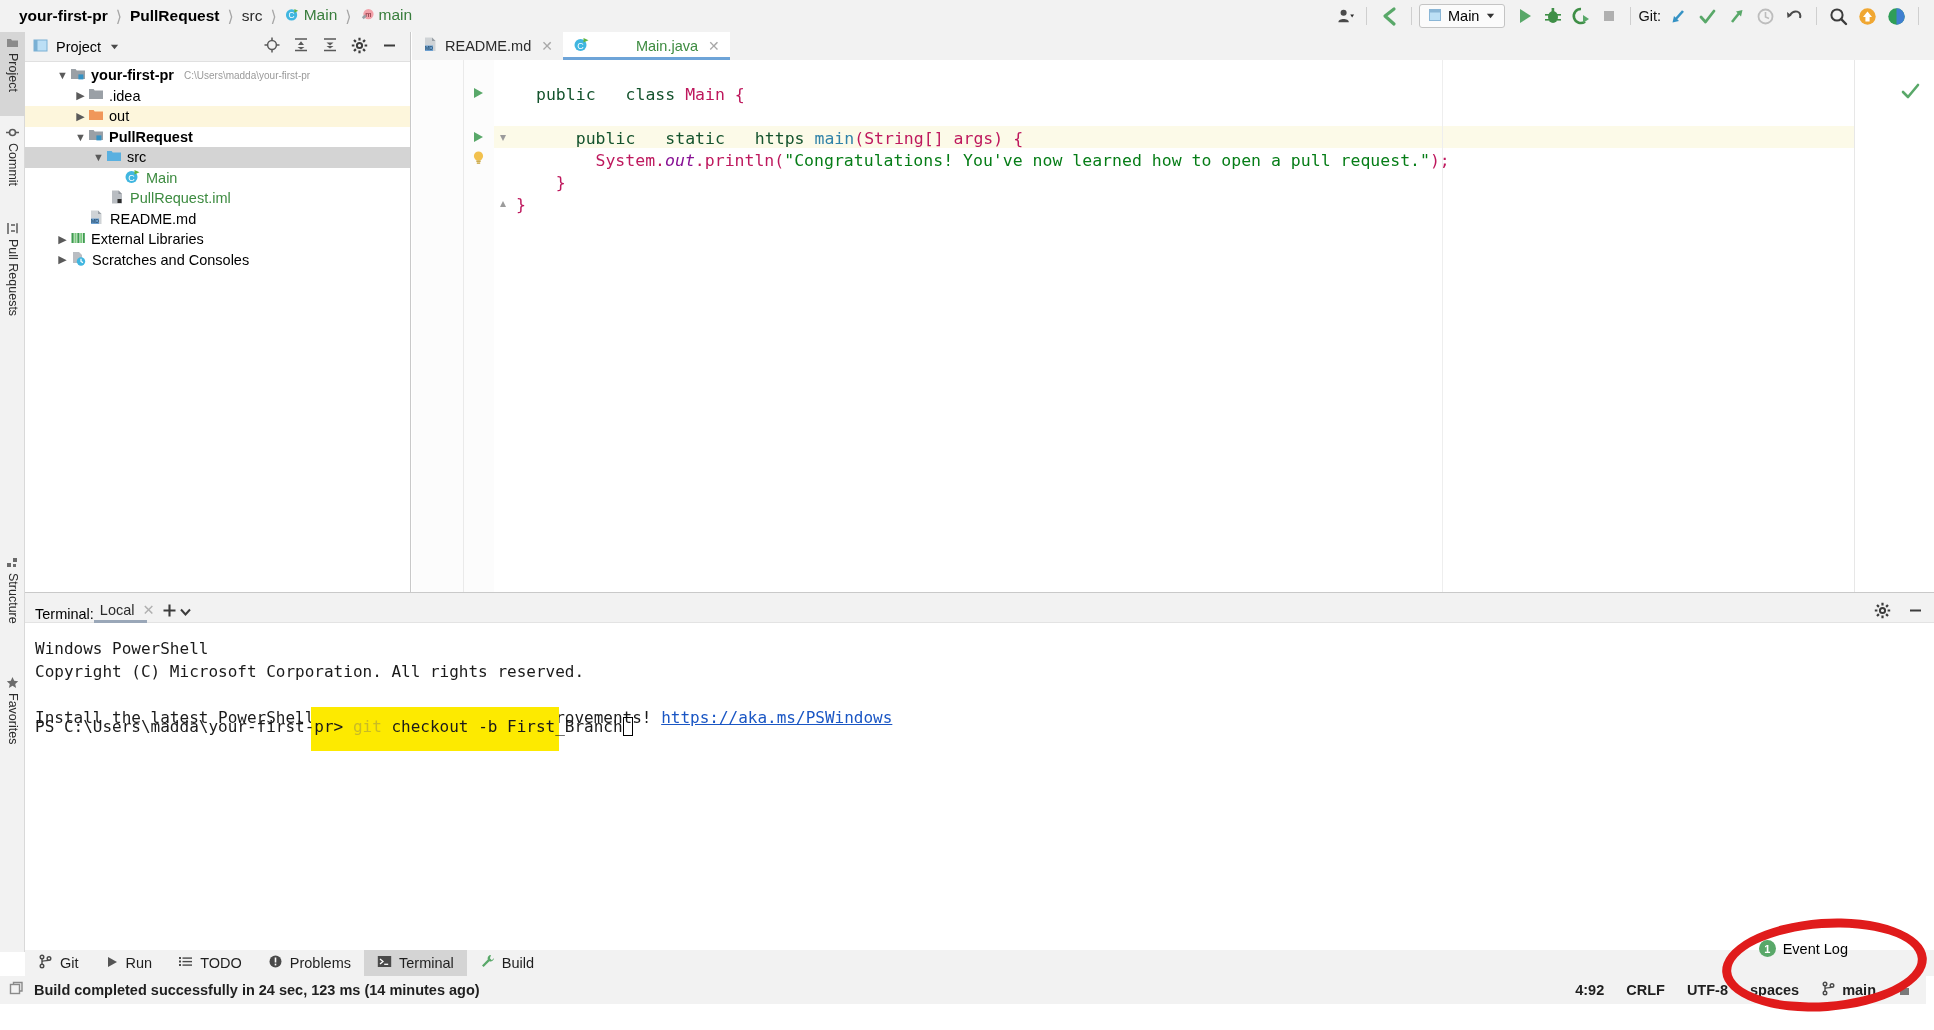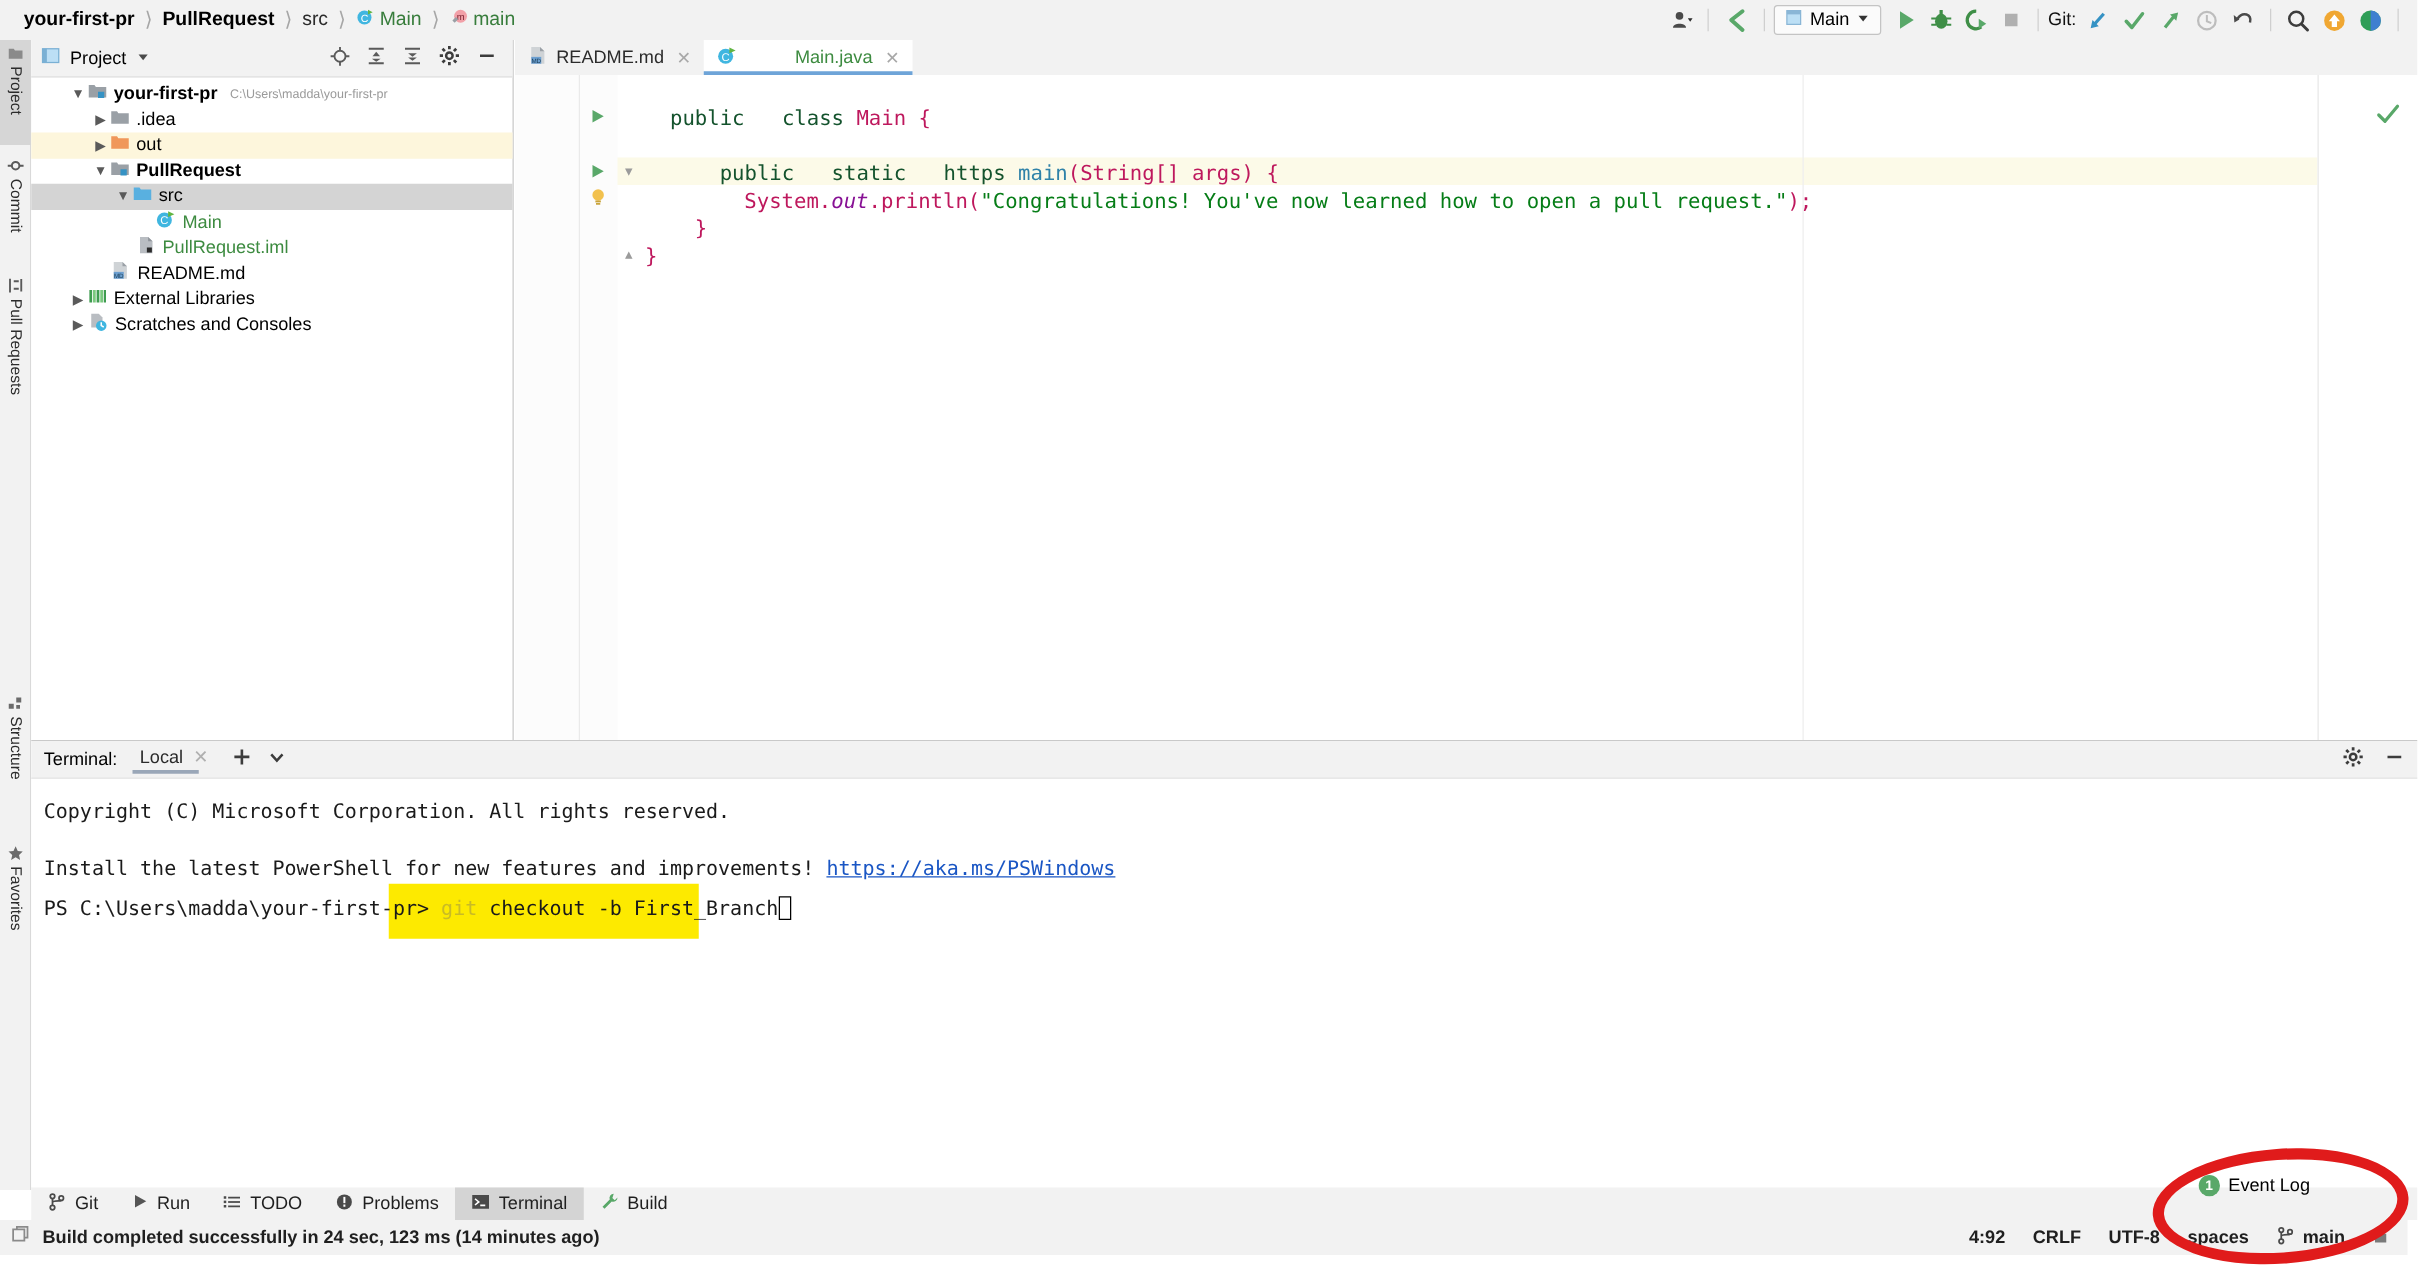--- a/index.html
+++ b/index.html
@@ -139,22 +139,22 @@
   .editor-vline {
     position: absolute; left: 1030px; top: 0; width: 1px; height: 100%; background: #eeeeee;
   }
 
   
   .terminal {
     position: absolute; left: 25px; top: 592px; width: 1909px; height: 358px;
     background: #ffffff; border-top: 1px solid #c9c9c9;
   }
   .termhdr {
-    height: 30px; background: #f2f2f2; display: flex; align-items: center;
-    padding: 0 10px; gap: 12px; font-size: 14.5px; border-bottom: 1px solid #e3e3e3;
+    height: 30px; background: #f2f2f2; display: flex; align-items: flex-end;
+    padding: 0 10px; font-size: 14.5px; border-bottom: 1px solid #e3e3e3;
   }
   .term-tab {
     position: relative; padding: 0 6px 4px 6px; color: #2b2b2b;
     display: flex; align-items: center; gap: 8px;
   }
   .term-tab.active::after {
     content: ""; position: absolute; left: 0; right: 14px; bottom: -1px;
     height: 3px; background: #9aa7b8;
   }
   .termhdr-right { margin-left: auto; display: flex; align-items: center; gap: 16px; }
@@ -679,20 +679,21 @@
         </span>
         <span>
           <svg width="17" height="17" viewBox="0 0 17 17">
               <path d="M3 8.5 h11" stroke="#3c3c3c" stroke-width="2"></path>
             </svg>
         </span>
       </span>
     </div>
 
     <div class="termbody">
+      <div class="tline">Windows PowerShell</div>
       <div class="tline">Copyright (C) Microsoft Corporation. All rights reserved.</div>
       <div class="tline">&nbsp;</div>
       <div class="tline"><span>Install the latest PowerShell for new features and improvements! </span><span class="tlink">https://aka.ms/PSWindows</span></div>
 
       <div class="hl-box"></div>
       <div class="cmdline"><span>PS C:\Users\madda\your-first-pr&gt; </span><span class="cmd-dim">git</span><span> checkout -b First_Branch</span><span class="caret"></span></div>
     </div>
   </div>
 
   <div class="toolwin-bar">

